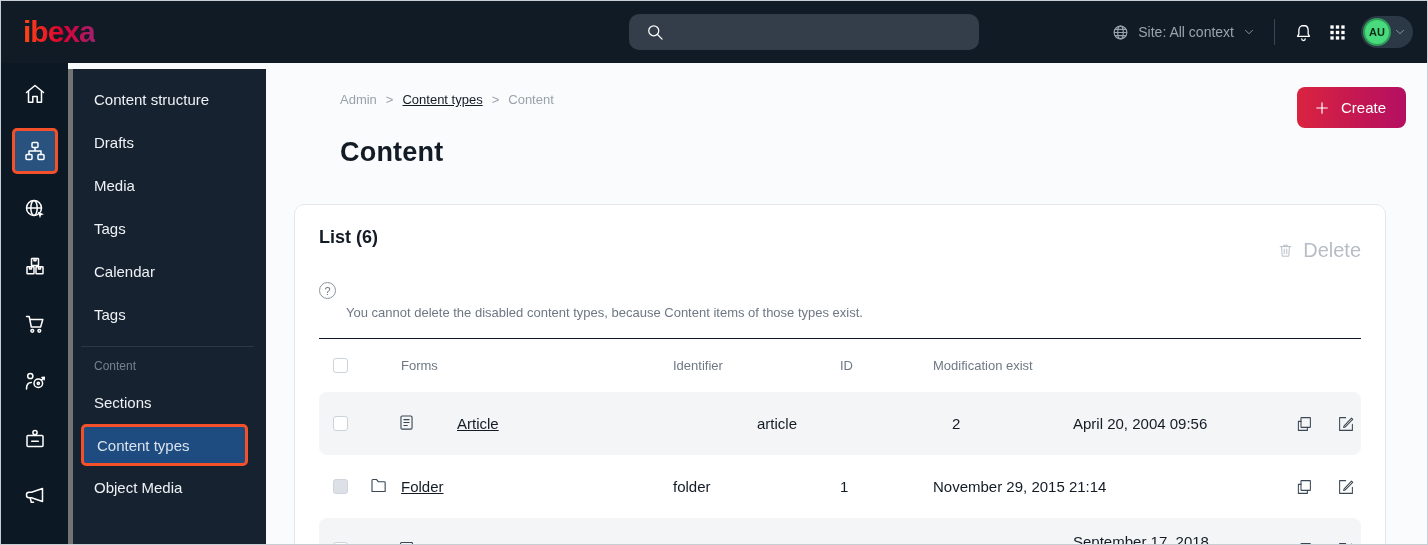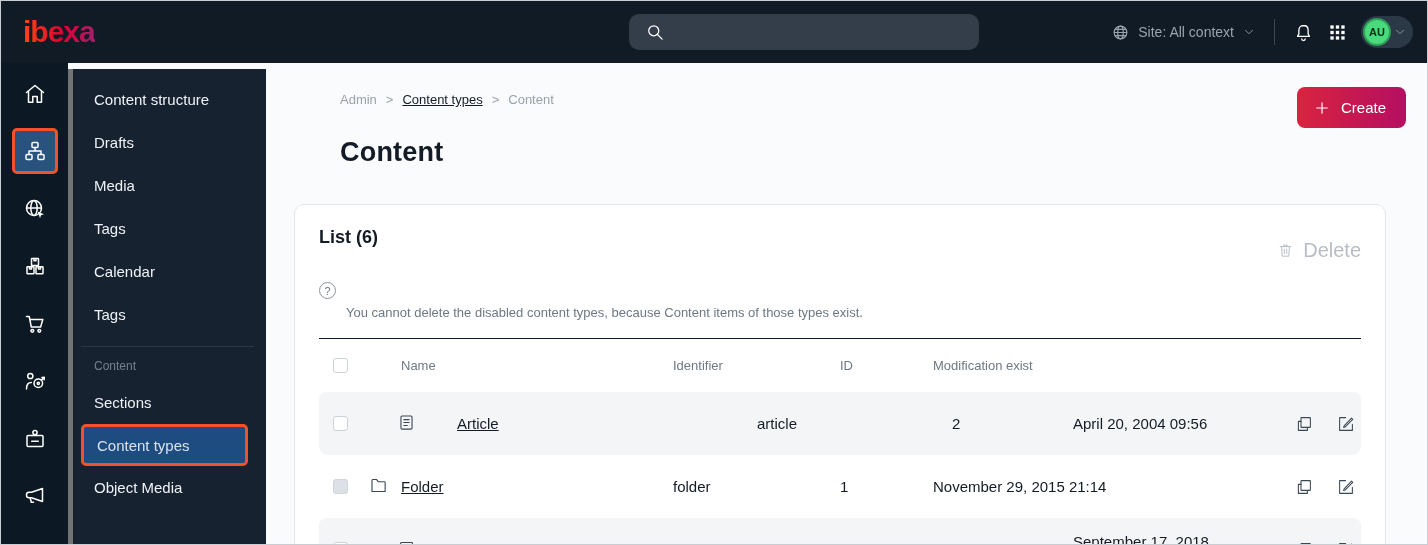--- a/index.html
+++ b/index.html
@@ -263,21 +263,21 @@
                 <path d="M4.5 6.5 H19.5 M9.5 6.5 V4.5 H14.5 V6.5 M6.5 6.5 L7.3 20 H16.7 L17.5 6.5 M10.2 10 V16.5 M13.8 10 V16.5"></path>
               </svg>
           </span>
           <span>Delete</span>
         </button>
       </div>
 
       <div class="t-grid t-header">
         <div class="cbx"></div>
         <div></div>
-        <div>Name</div>
+        <div>Forms</div>
         <div>Identifier</div>
         <div>ID</div>
         <div>Modification exist</div>
         <div></div>
       </div>
 
       <div class="t-grid t-row alt">
         <div class="cbx"></div>
         <div class="type-icon">
           <svg viewBox="0 0 24 24">

